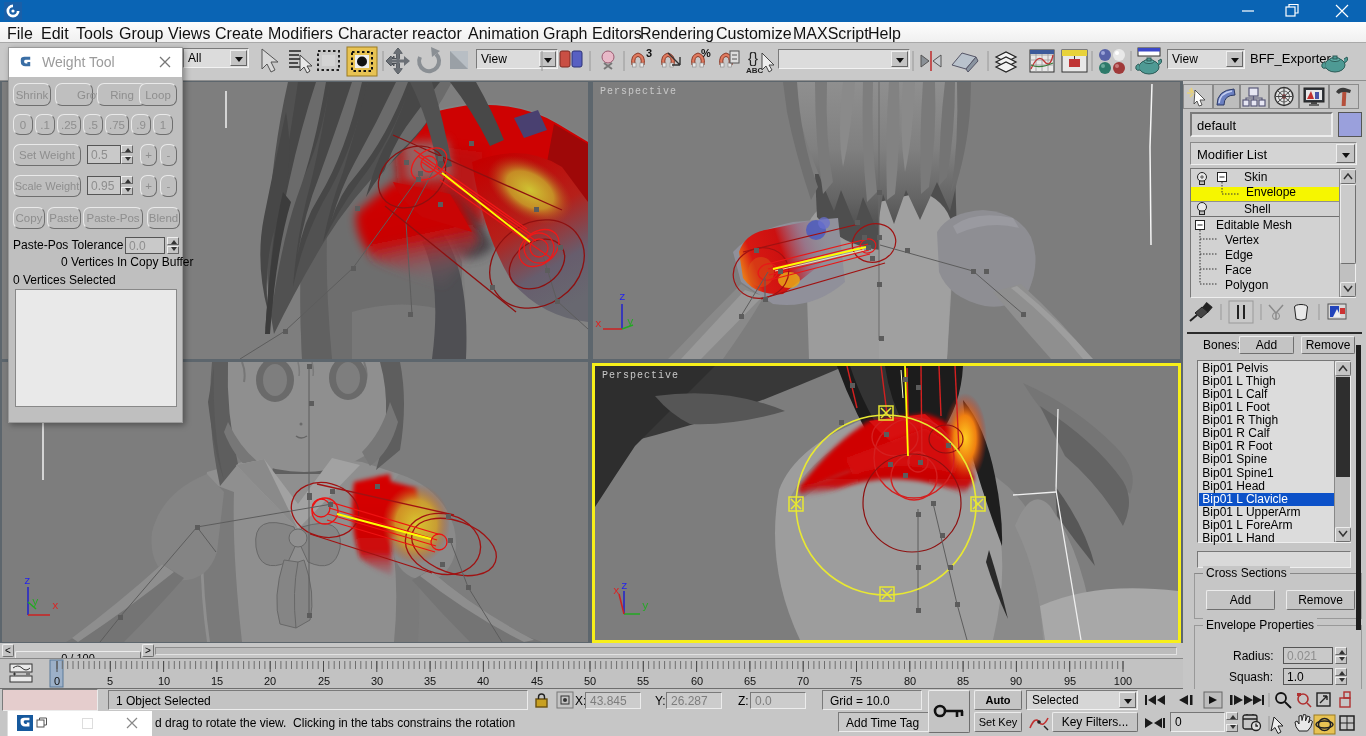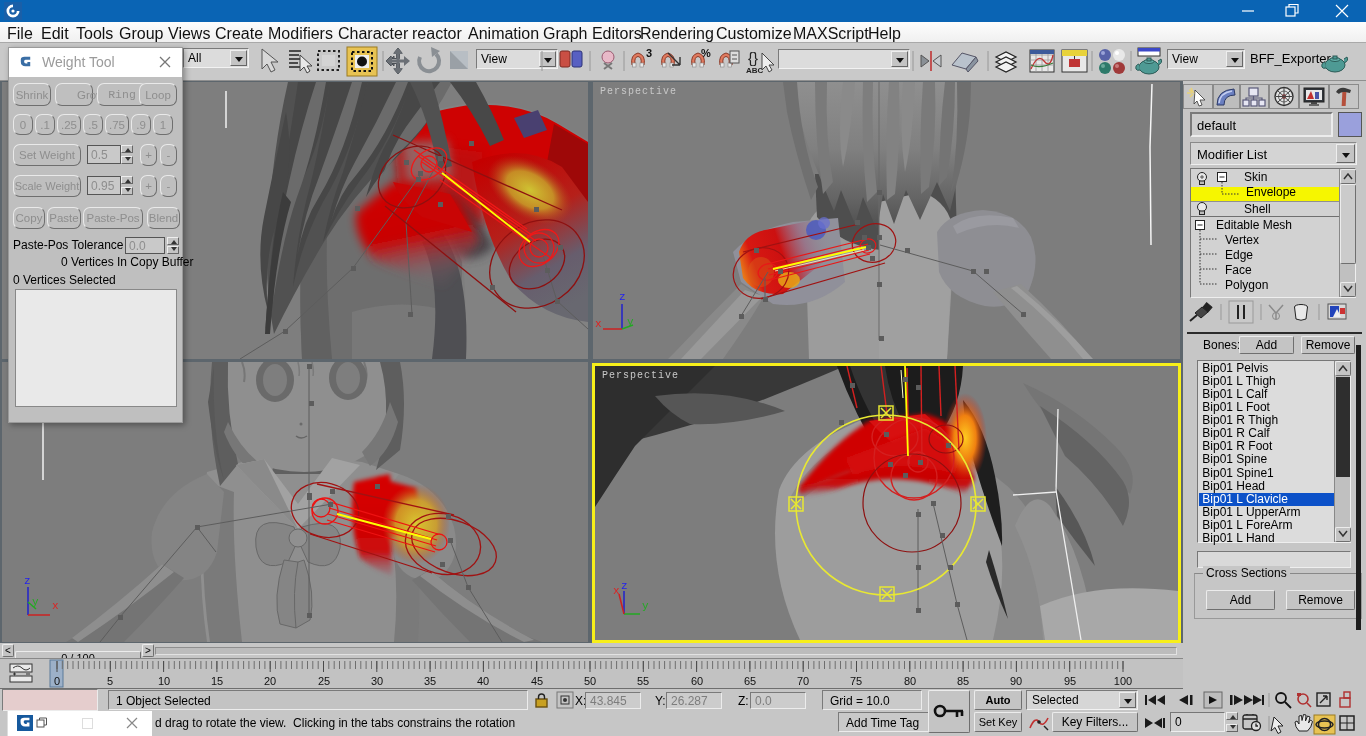--- a/index.html
+++ b/index.html
@@ -844,20 +844,43 @@
     </div>
 
     <div class="abs" style="left:14px;top:470px;width:154px;height:17px;background:#d9d9d9;border:1px solid;border-color:#777 #eee #eee #777;"></div>
 
     <div class="abs" style="left:11px;top:492px;width:168px;height:46px;border:1px solid #999;border-top:1px solid #888;">
       <span class="abs" style="left:8px;top:-8px;background:#c6c6c6;padding:0 3px;font-size:12px;">Cross Sections</span>
       <div class="raised abs" style="left:11px;top:16px;width:69px;height:20px;text-align:center;font-size:12px;line-height:19px;">Add</div>
       <div class="raised abs" style="left:91px;top:16px;width:69px;height:20px;text-align:center;font-size:12px;line-height:19px;">Remove</div>
     </div>
 
+    <div class="abs" style="left:11px;top:544px;width:168px;height:64px;border:1px solid #999;border-bottom:none;">
+      <span class="abs" style="left:8px;top:-8px;background:#c6c6c6;padding:0 3px;font-size:12px;">Envelope Properties</span>
+      <span class="abs" style="left:38px;top:23px;font-size:12px;">Radius:</span>
+      <div class="wspin abs" style="left:88px;top:21px;width:50px;height:17px;line-height:16px;color:#8e8e8e;">0.021</div>
+      <div class="spinner" style="left:140px;top:21px;height:17px;">
+          <div class="up">
+            <div class="t1"></div>
+          </div>
+          <div class="dn">
+            <div class="t2"></div>
+          </div>
+        </div>
+      <span class="abs" style="left:34px;top:44px;font-size:12px;">Squash:</span>
+      <div class="wspin abs" style="left:88px;top:42px;width:50px;height:17px;line-height:16px;color:#000;">1.0</div>
+      <div class="spinner" style="left:140px;top:42px;height:17px;">
+          <div class="up">
+            <div class="t1"></div>
+          </div>
+          <div class="dn">
+            <div class="t2"></div>
+          </div>
+        </div>
+    </div>
 
     <div class="abs" style="left:173px;top:264px;width:5px;height:285px;background:#1d1d1d;"></div>
   </div>
 
   <div id="timeslider" class="abs">
     <div class="raised abs" style="left:2px;top:1px;width:12px;height:13px;text-align:center;font-size:10px;line-height:12px;">&lt;</div>
     <div class="raised abs" style="left:15px;top:8px;width:126px;height:13px;text-align:center;font-size:11px;line-height:12px;text-decoration:underline;">0 / 100</div>
     <div class="raised abs" style="left:142px;top:1px;width:12px;height:13px;text-align:center;font-size:10px;line-height:12px;">&gt;</div>
     <div class="abs" style="left:155px;top:4px;width:1022px;height:8px;background:#bcbcbc;border:1px solid;border-color:#8e8e8e #e2e2e2 #e2e2e2 #8e8e8e;"></div>
   </div>
@@ -1043,21 +1066,21 @@
         <rect x="0" y="0" width="18" height="18" fill="#fff"></rect>
         <path d="M4 6 Q4 3 8 3 L14 3 L14 6 L9 6 Q7.5 6 7.5 8 Q7.5 10 9.5 10 L11 10 L11 8.5 L14 8.5 L14 13 L9 13 Q4 13 4 8 Z" fill="#3a6ea5"></path>
       </svg>
       <span style="position:absolute;left:33px;top:6px;font-size:14px;color:#9b9b9b;">Weight Tool</span>
       <svg style="position:absolute;right:10px;top:7px" width="14" height="14" viewBox="0 0 14 14">
           <path d="M2 2 L12 12 M12 2 L2 12" stroke="#777" stroke-width="1.3"></path>
         </svg>
     </div>
     <div class="wbtn" style="left:4px;top:35px;width:38px;height:23px;line-height:22px;">Shrink</div>
     <div class="wbtn" style="left:46px;top:35px;width:38px;height:23px;line-height:22px;padding-left:21px;">Grow</div>
-    <div class="wbtn" style="left:88px;top:35px;width:50px;height:23px;line-height:22px;font-family:Liberation Mono, monospace;">Ring</div>
+    <div class="wbtn" style="left:88px;top:35px;width:50px;height:23px;line-height:22px;">Ring</div>
     <div class="wbtn" style="left:130px;top:35px;width:38px;height:23px;line-height:22px;">Loop</div>
 
     <div class="wbtn" style="left:4px;top:66px;width:20px;height:21px;line-height:20px;">0</div>
     <div class="wbtn" style="left:26px;top:66px;width:20px;height:21px;line-height:20px;">.1</div>
     <div class="wbtn" style="left:48px;top:66px;width:24px;height:21px;line-height:20px;">.25</div>
     <div class="wbtn" style="left:74px;top:66px;width:20px;height:21px;line-height:20px;">.5</div>
     <div class="wbtn" style="left:96px;top:66px;width:24px;height:21px;line-height:20px;">.75</div>
     <div class="wbtn" style="left:122px;top:66px;width:20px;height:21px;line-height:20px;">.9</div>
     <div class="wbtn" style="left:144px;top:66px;width:20px;height:21px;line-height:20px;">1</div>
 

